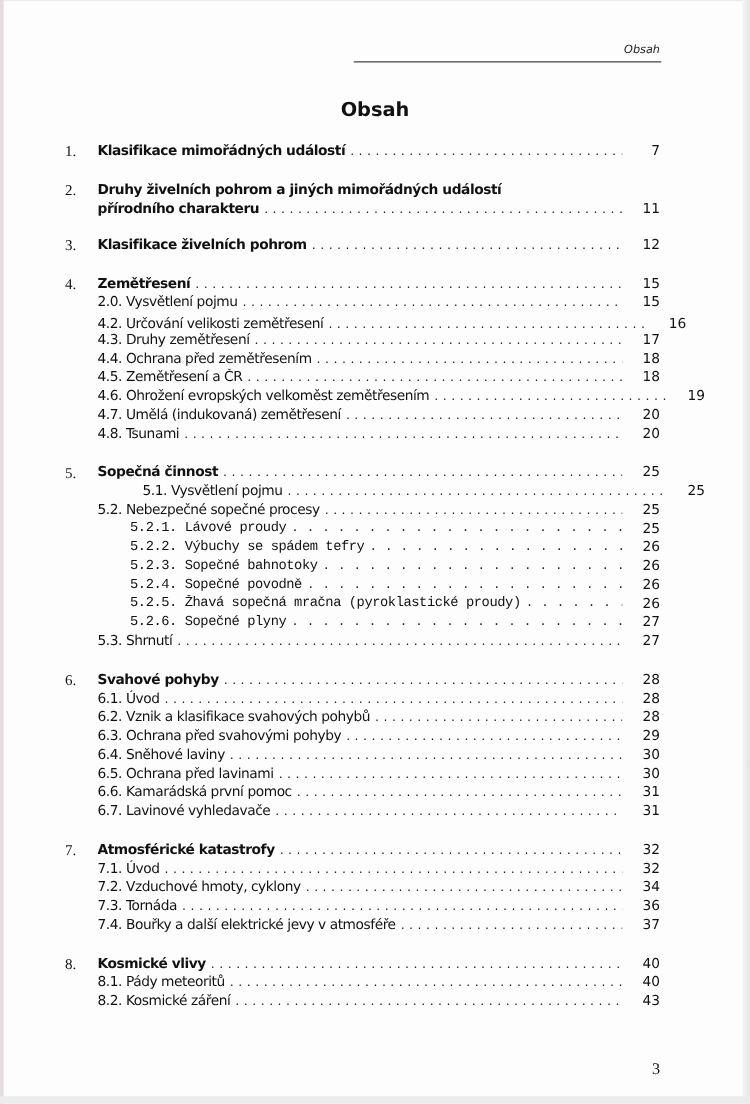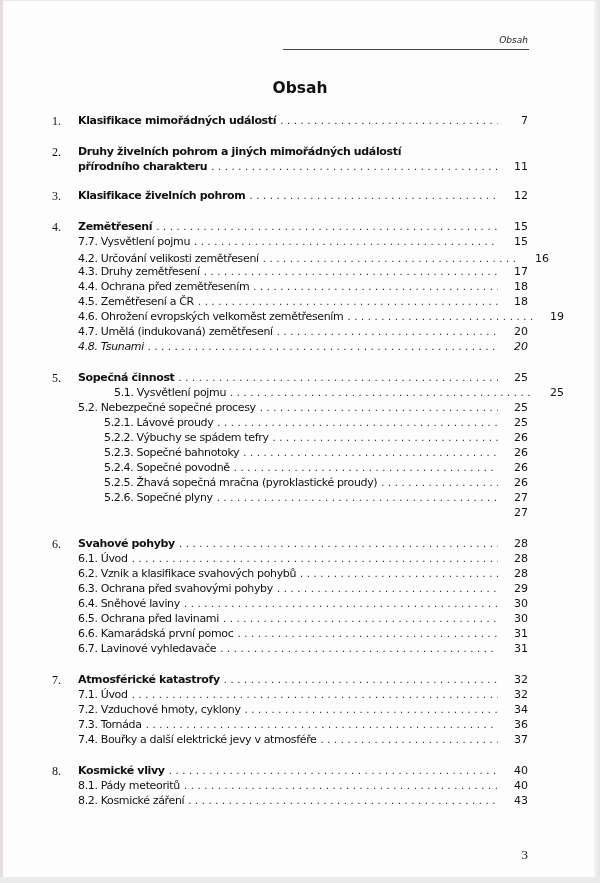--- a/index.html
+++ b/index.html
@@ -58,21 +58,21 @@
     content: ". . . . . . . . . . . . . . . . . . . . . . . . . . . . . . . . . . . . . . . . . . . . . . . . . . . . . . . . . . . . . . . . . . . . . . . . . . . . . . . . . . . . . . . . . . . . . . . . . . . . . . . . . .";
     letter-spacing: 0.2px;
   }
   .toc-row .page {
     position: absolute; right: 72px; top: 0; width: 24px; text-align: right;
     font-size: 11px;
   }
   .lvl-1 .entry { left: 78px; font-weight: bold; }
   .lvl-1 .entry .leader { font-weight: normal; }
   .lvl-2 .entry { left: 78px; }
-  .lvl-3 .entry { left: 104px; }
+  .lvl-3 .entry { left: 104px; font-family: Liberation Mono, monospace; }
 
   .folio {
     position: absolute; right: 72px; top: 847px;
     font-family: "Liberation Serif", serif; font-size: 13px; color: #111;
   }
 </style>
 </head>
 <body>
 
 <div class="page-frame"></div>
@@ -118,21 +118,21 @@
     <div class="toc-row lvl-1" style="top: 220px;">
       <span class="num">4.</span>
       <span class="entry">
         <span class="label">Zemětřesení</span>
         <span class="leader"></span>
       </span>
       <span class="page">15</span>
     </div>
     <div class="toc-row lvl-2" style="top: 235px;">
       <span class="entry">
-        <span class="label">7.7. Vysvětlení pojmu</span>
+        <span class="label">2.0. Vysvětlení pojmu</span>
         <span class="leader"></span>
       </span>
       <span class="page">15</span>
     </div>
     <div class="toc-row lvl-2" style="top: 252px; padding-left: 21px;">
       <span class="entry">
         <span class="label">4.2. Určování velikosti zemětřesení</span>
         <span class="leader"></span>
       </span>
       <span class="page">16</span>
@@ -165,21 +165,21 @@
       </span>
       <span class="page">19</span>
     </div>
     <div class="toc-row lvl-2" style="top: 325px;">
       <span class="entry">
         <span class="label">4.7. Umělá (indukovaná) zemětřesení</span>
         <span class="leader"></span>
       </span>
       <span class="page">20</span>
     </div>
-    <div class="toc-row lvl-2" style="top: 340px; font-style: italic;">
+    <div class="toc-row lvl-2" style="top: 340px;">
       <span class="entry">
         <span class="label">4.8. Tsunami</span>
         <span class="leader"></span>
       </span>
       <span class="page">20</span>
     </div>
     <div class="toc-row lvl-1" style="top: 371px;">
       <span class="num">5.</span>
       <span class="entry">
         <span class="label">Sopečná činnost</span>
@@ -237,20 +237,24 @@
       <span class="page">26</span>
     </div>
     <div class="toc-row lvl-3" style="top: 491px;">
       <span class="entry">
         <span class="label">5.2.6. Sopečné plyny</span>
         <span class="leader"></span>
       </span>
       <span class="page">27</span>
     </div>
     <div class="toc-row lvl-2" style="top: 506px;">
+      <span class="entry">
+        <span class="label">5.3. Shrnutí</span>
+        <span class="leader"></span>
+      </span>
       <span class="page">27</span>
     </div>
     <div class="toc-row lvl-1" style="top: 537px;">
       <span class="num">6.</span>
       <span class="entry">
         <span class="label">Svahové pohyby</span>
         <span class="leader"></span>
       </span>
       <span class="page">28</span>
     </div>

